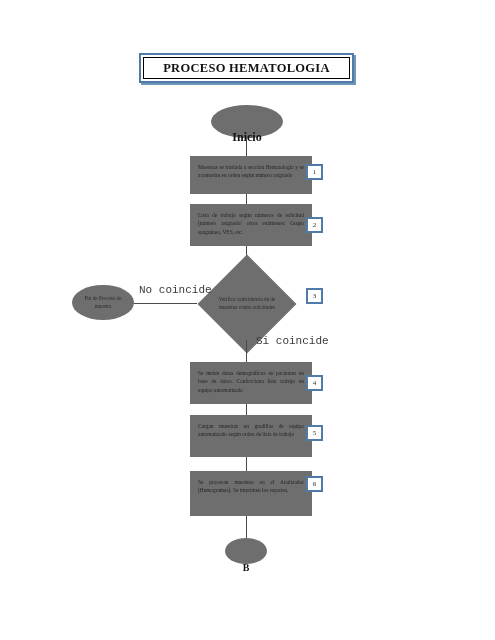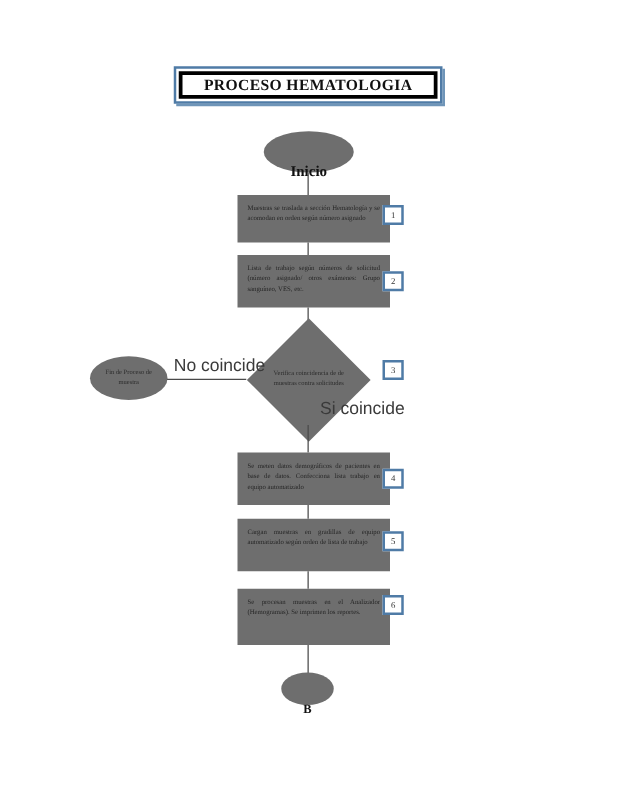--- a/index.html
+++ b/index.html
@@ -42,21 +42,21 @@
     width: 215px;
     height: 30px;
     background: #ffffff;
     border: 2px solid #4f7ba6;
     box-shadow: 2px 2px 0 0 #6f95b8;
     box-sizing: border-box;
   }
   .title-banner-inner {
     position: absolute;
     left: 2px; top: 2px; right: 2px; bottom: 2px;
-    border: 3px solid #000000;
+    border: 1px solid #000000;
     display: flex;
     align-items: center;
     justify-content: center;
   }
   .title-text {
     font-family: "Liberation Serif", serif;
     font-weight: bold;
     font-size: 12.5px;
     letter-spacing: 0.3px;
     color: #111111;
@@ -154,22 +154,22 @@
   }
   .hline {
     position: absolute;
     height: 1.2px;
     background: #4a4a4a;
   }
 
   
   .branch-label {
     position: absolute;
-    font-family: Liberation Sans, sans-serif;
-    font-size: 14px;
+    font-family: Liberation Mono, monospace;
+    font-size: 11px;
     color: #3a3a3a;
     white-space: nowrap;
   }
 
   
   .badge {
     position: absolute;
     width: 17px;
     height: 16px;
     background: #ffffff;
@@ -224,21 +224,21 @@
   <div class="badge" style="left:306px; top:288px;">3</div>
 
   <div class="hline" style="left:122px; top:303px; width:75px;"></div>
   <div class="branch-label" style="left:139px; top:284px;">No coincide</div>
 
   <div class="shape oval" style="left:72px; top:285px; width:62px; height:35px;">
     <span class="oval-small-text">Fin de Proceso de muestra</span>
   </div>
 
   <div class="vline" style="left:246px; top:340px; height:22px;"></div>
-  <div class="branch-label" style="left:256px; top:318px;">Si coincide</div>
+  <div class="branch-label" style="left:256px; top:335px;">Si coincide</div>
 
   <div class="shape process" style="left:190px; top:362px; width:122px; height:42px;">
     <div class="process-text">Se meten datos demográficos de pacientes en base de datos. Confecciona lista trabajo en equipo automatizado</div>
   </div>
   <div class="badge" style="left:306px; top:375px;">4</div>
 
   <div class="vline" style="left:246px; top:404px; height:11px;"></div>
 
   <div class="shape process" style="left:190px; top:415px; width:122px; height:42px;">
     <div class="process-text">Cargan muestras en gradillas de equipo automatizado según orden de lista de trabajo</div>

